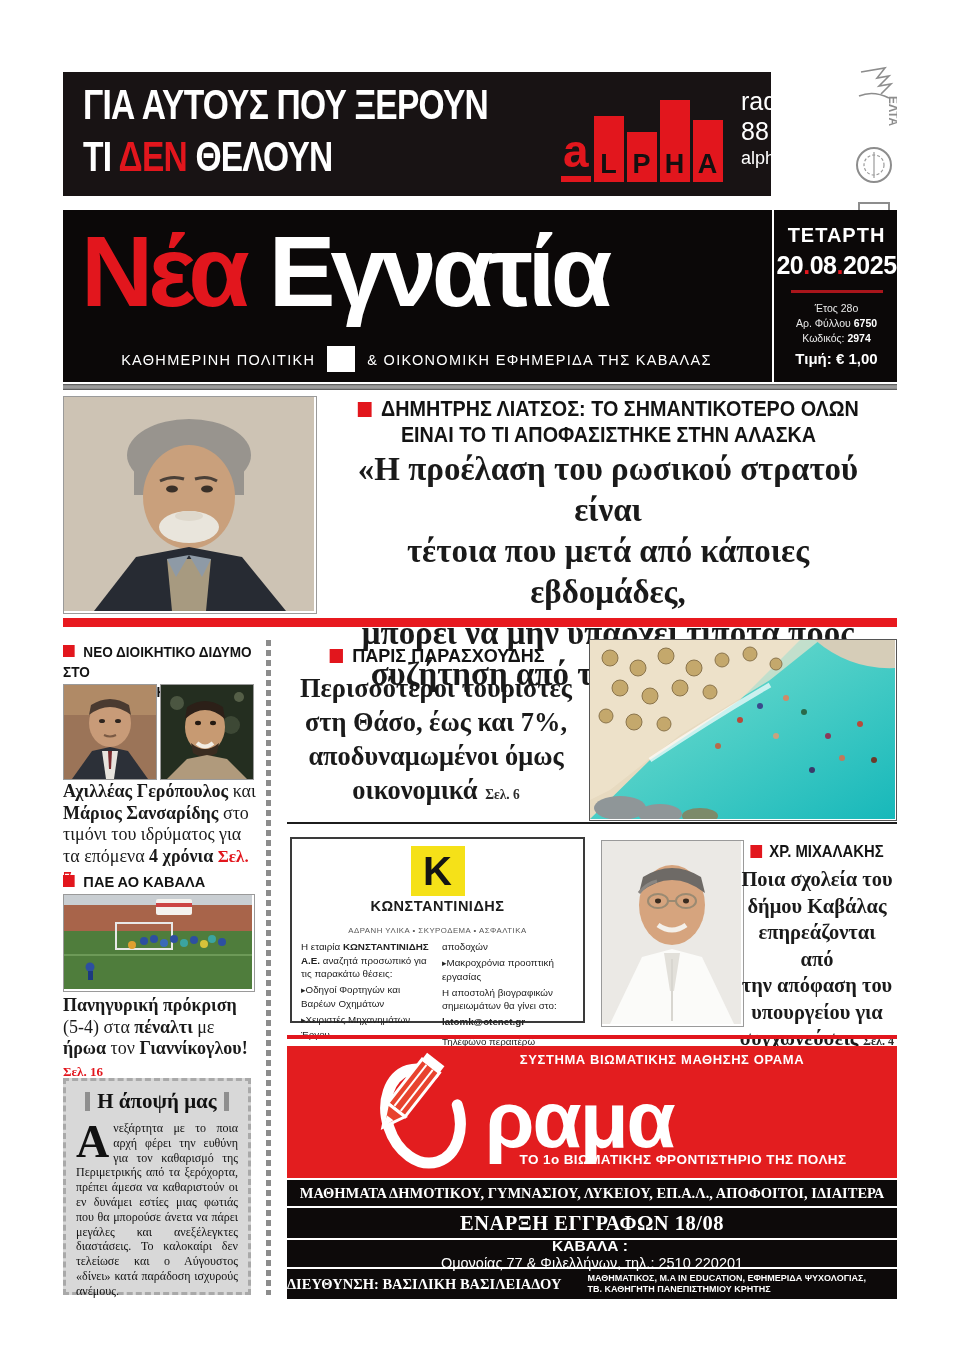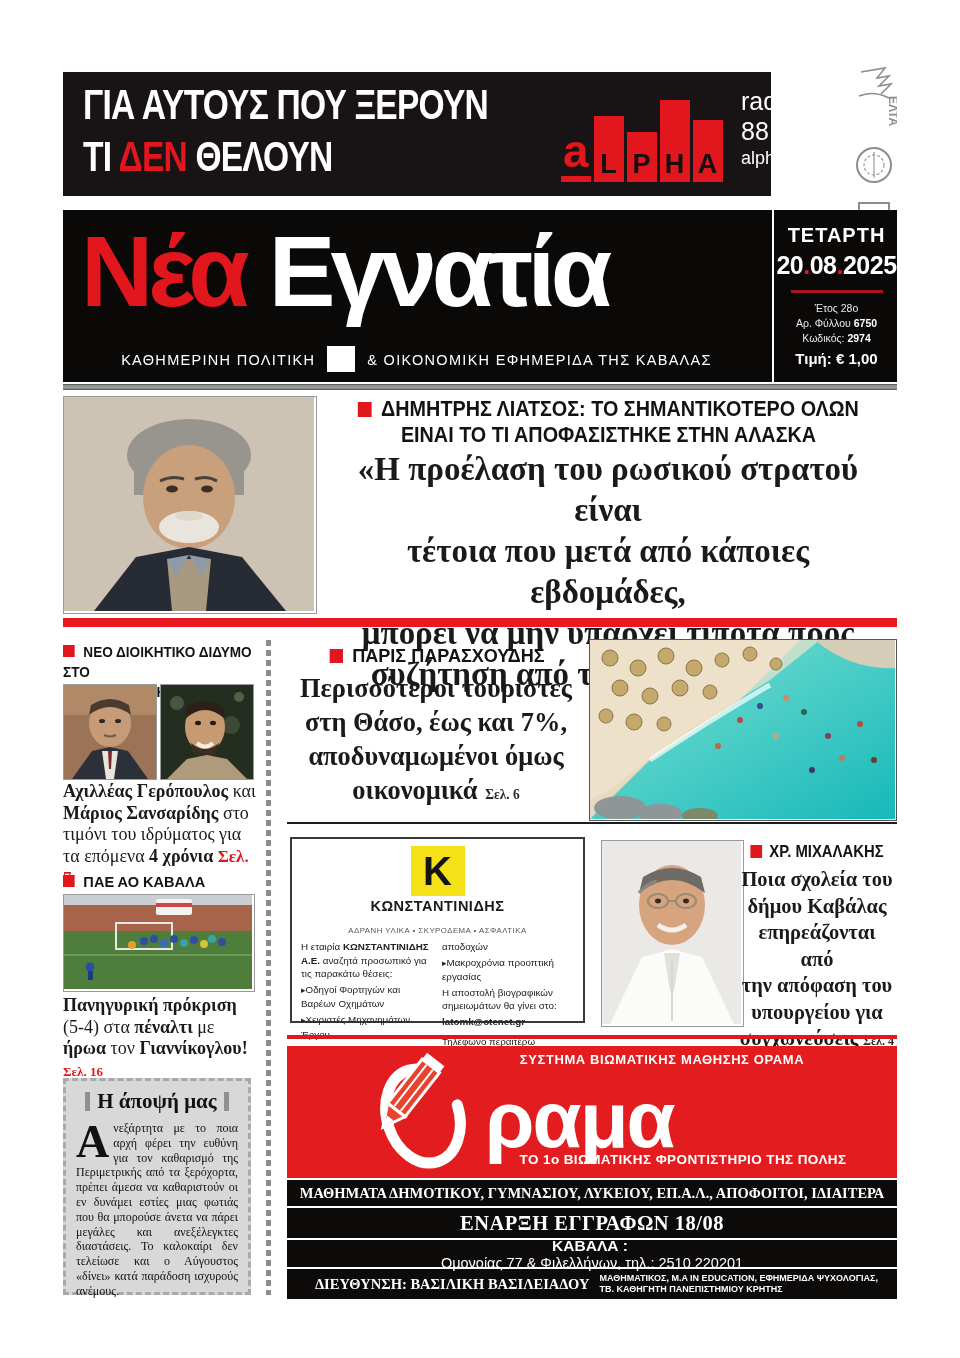--- a/index.html
+++ b/index.html
@@ -138,21 +138,21 @@
   .orama-word{position:absolute;left:198px;top:8px;color:#fff;font-weight:800;font-size:80px;line-height:92px;
               letter-spacing:-2px;margin-top:20px;}
   .orama-sub{position:absolute;left:196px;width:400px;top:106px;text-align:center;color:#fff;
              font-weight:600;font-size:13.5px;letter-spacing:0.4px;}
   .orama-black{width:100%;}
   .orama-row{background:#0d0a0a;border-top:2px solid #fff;color:#fff;display:flex;align-items:center;justify-content:center;}
   .orama-row1{height:26px;font-family:"Liberation Serif",serif;font-weight:700;font-size:14.5px;}
   .orama-row2{height:30px;font-family:"Liberation Serif",serif;font-weight:700;font-size:20.5px;letter-spacing:0.5px;}
   .orama-row3{height:27px;font-size:14.5px;flex-direction:column;}
   .orama-row3 b{font-size:15.5px;font-weight:800;margin-right:4px;}
-  .orama-row4{height:30px;gap:10px;padding-left:28px;}
+  .orama-row4{height:30px;gap:26px;}
   .orama-row4 .left{font-family:"Liberation Serif",serif;font-weight:700;font-size:14.5px;white-space:nowrap;}
   .orama-row4 .right{width:335px;font-weight:700;font-size:9px;line-height:11.5px;text-align:left;}
 </style>
 </head>
 <body>
 
 <div class="page">
 
   <div class="abs banner">
     <div class="banner-line banner-line1">ΓΙΑ ΑΥΤΟΥΣ ΠΟΥ ΞΕΡΟΥΝ</div>

